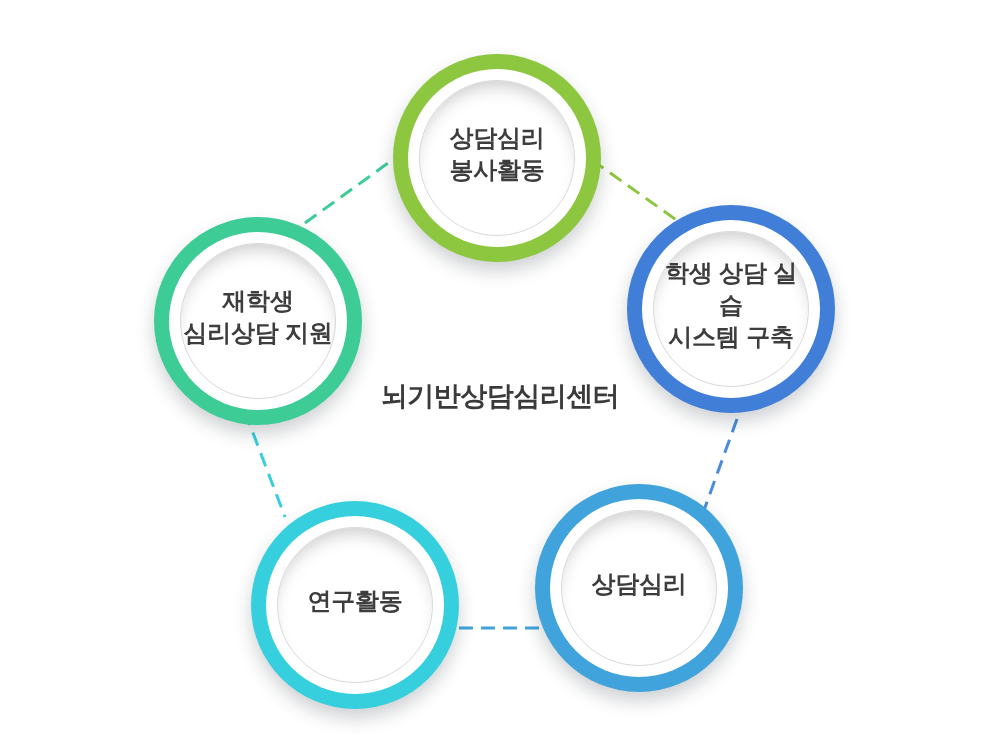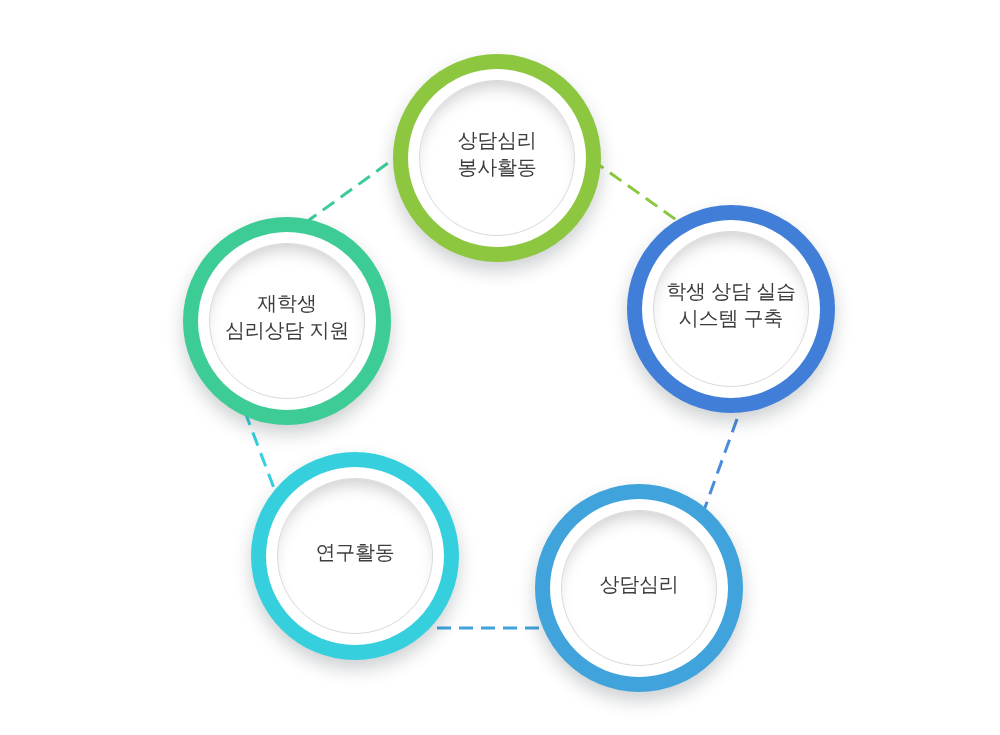--- a/index.html
+++ b/index.html
@@ -43,31 +43,31 @@
     border: 1px solid #d9d9d9;
     border-radius: 50%;
     box-shadow: inset 0 12px 18px -8px rgba(0, 0, 0, 0.22);
     display: flex;
     align-items: center;
     justify-content: center;
   }
   .node-label {
     white-space: pre-line;
     text-align: center;
-    font-size: 20px;
-    line-height: 27px;
-    font-weight: 400;
+    font-size: 24px;
+    line-height: 32px;
+    font-weight: 700;
     color: #3d3d3d;
     letter-spacing: -0.2px;
     transform: translateY(-4px);
   }
   .node-top          { left: 393px; top:  54px; }
-  .node-left         { left: 183px; top: 217px; }
+  .node-left         { left: 154px; top: 217px; }
   .node-right        { left: 627px; top: 205px; }
-  .node-bottom-left  { left: 251px; top: 452px; }
+  .node-bottom-left  { left: 251px; top: 501px; }
   .node-bottom-right { left: 535px; top: 484px; }
   .diagram-title {
     position: absolute;
     left: 350px;
     top: 378px;
     width: 300px;
     text-align: center;
     font-size: 27px;
     font-weight: 700;
     color: #3a3a3a;
@@ -124,14 +124,15 @@
   </div>
 
   <div class="node node-bottom-right" style="background-color: rgb(65, 163, 220);">
     <div class="node-gap">
       <div class="node-inner">
         <div class="node-label">상담심리</div>
       </div>
     </div>
   </div>
 
+  <div class="diagram-title">뇌기반상담심리센터</div>
 
 </div>
 
 </body></html>

